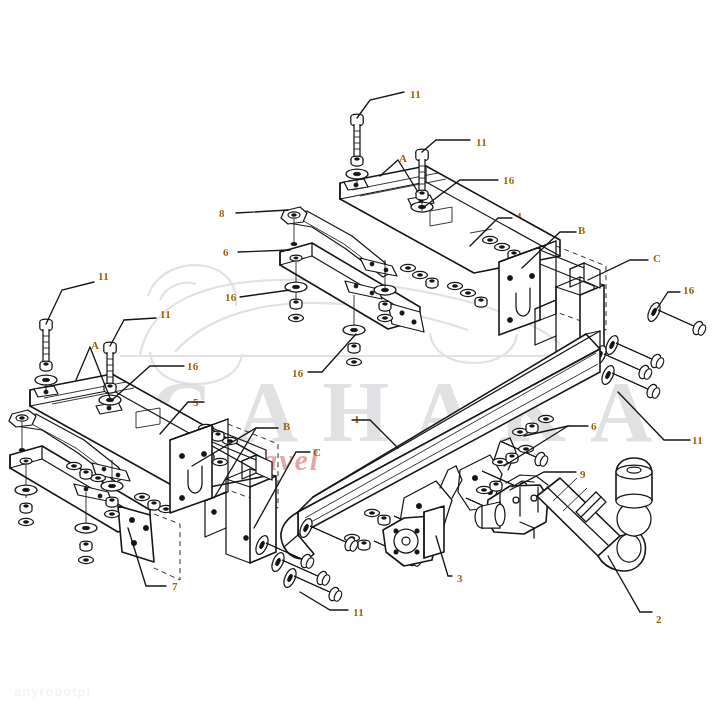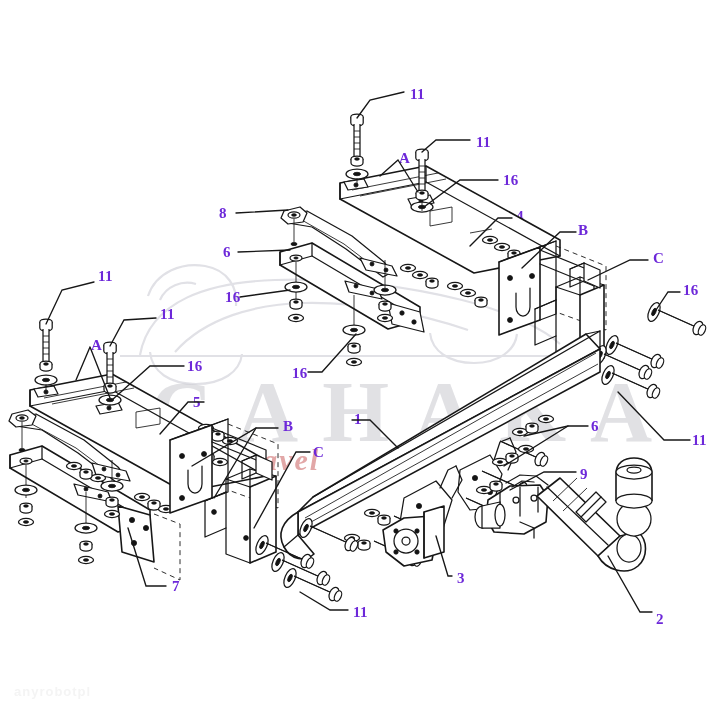--- a/index.html
+++ b/index.html
@@ -1,20 +1,20 @@
 <!DOCTYPE html>
 <html><head>
 <meta charset="utf-8">
 <style>
   html,body{margin:0;padding:0;background:#fff;}
   body{width:720px;height:720px;overflow:hidden;font-family:"Liberation Serif",serif;}
   #stage{position:relative;width:720px;height:720px;background:#ffffff;}
   #stage svg{position:absolute;left:0;top:0;}
-  .lbl{position:absolute;font-family:"Liberation Serif",serif;font-weight:bold;color:#6d28d9;
-       font-size:15px;line-height:17px;letter-spacing:.3px;white-space:nowrap;}
+  .lbl{position:absolute;font-family:"Liberation Serif",serif;font-weight:bold;color:#a16207;
+       font-size:11px;line-height:17px;letter-spacing:.3px;white-space:nowrap;}
   .wm-main{position:absolute;left:150px;top:362px;font-family:"Liberation Serif",serif;
      font-size:86px;font-weight:bold;letter-spacing:24px;color:#c9c9cf;opacity:.55;}
   .wm-sub{position:absolute;left:176px;top:443px;font-family:"Liberation Serif",serif;
      font-size:30px;font-weight:bold;font-style:italic;letter-spacing:2px;color:#d98a8a;opacity:.75;}
   .wm-foot{position:absolute;left:14px;top:684px;font-family:"Liberation Sans",sans-serif;
      font-size:13px;font-weight:bold;letter-spacing:1px;color:#f4f4f4;}
 </style>
 </head>
 <body>
 

